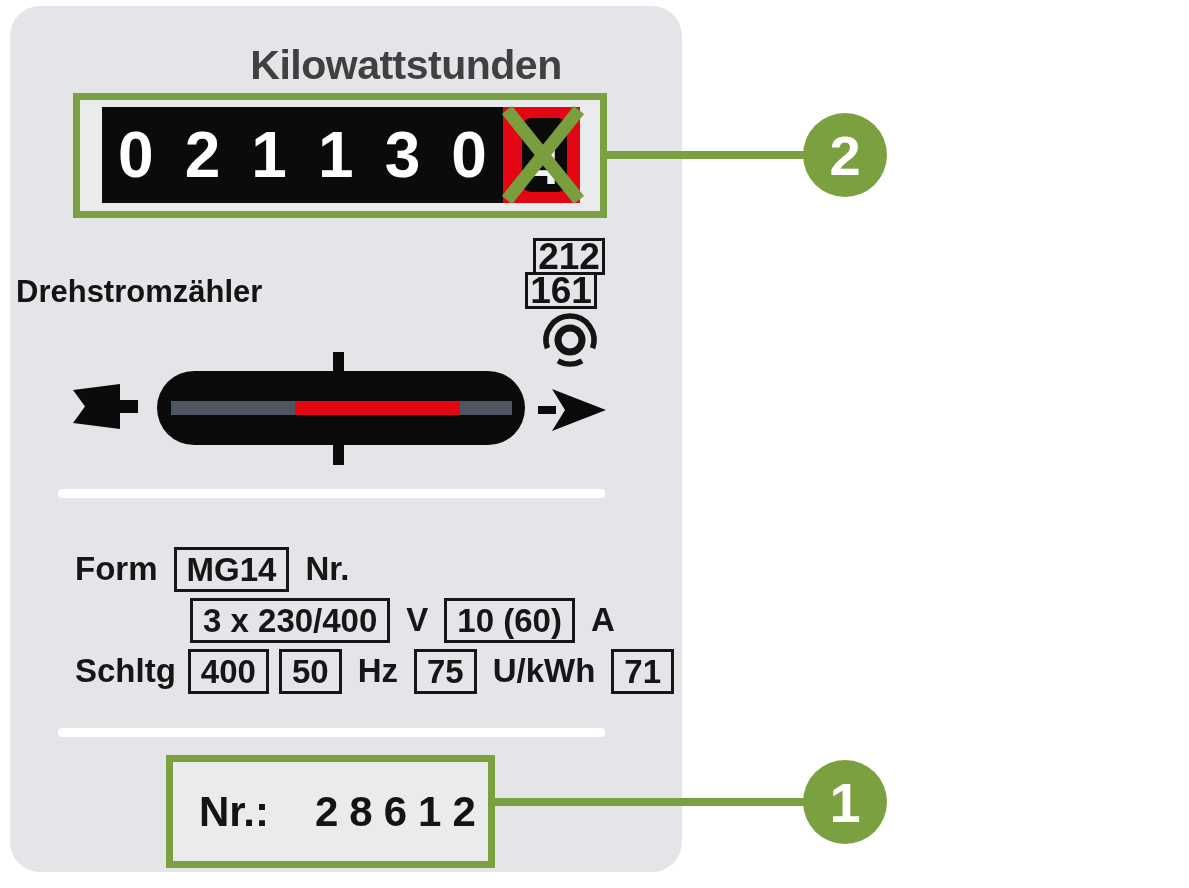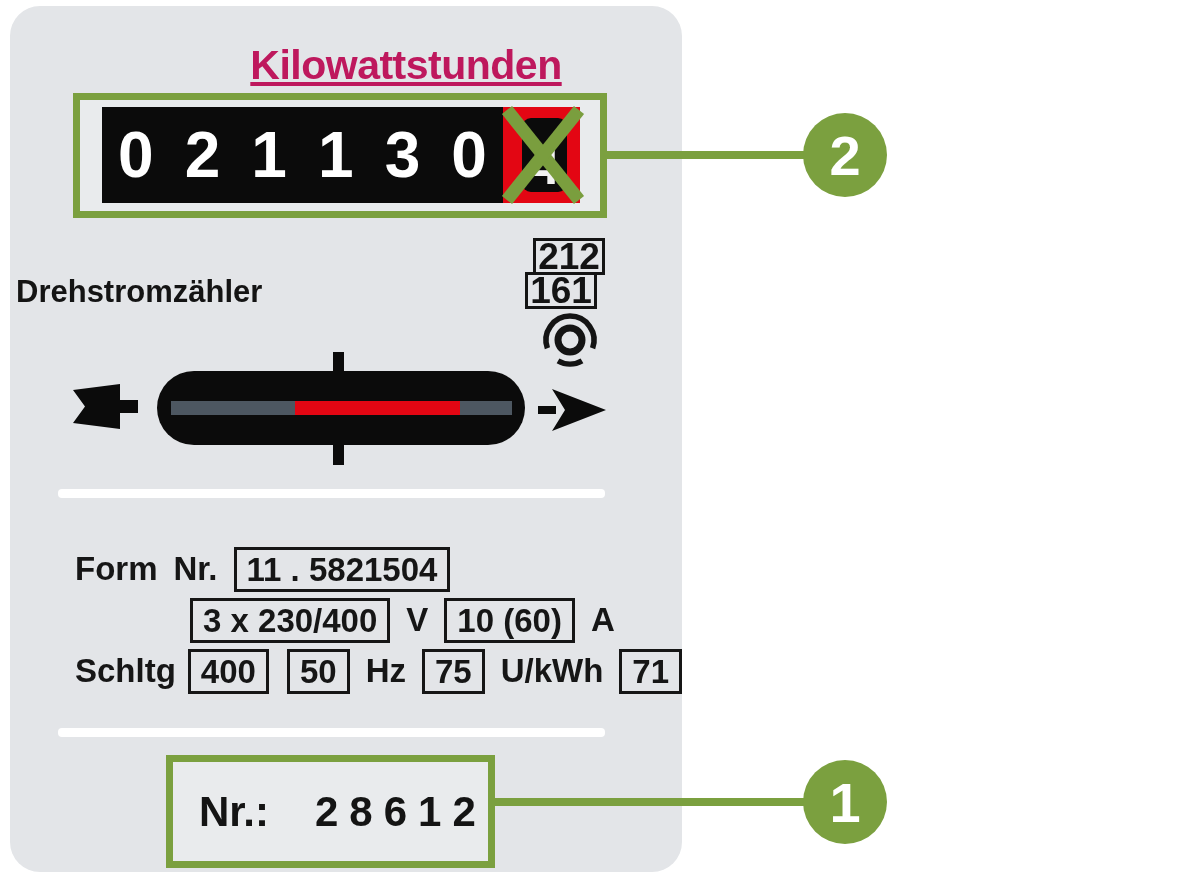--- a/index.html
+++ b/index.html
@@ -6,21 +6,21 @@
   .stage{
     position:relative;width:1189px;height:888px;background:#ffffff;overflow:hidden;
     font-family:"Liberation Sans", sans-serif;font-weight:bold;color:#1a1a1a;
   }
   .panel{
     position:absolute;left:10px;top:6px;width:672px;height:866px;
     background:#e3e5e8;border-radius:30px;
   }
   .title{
     position:absolute;left:10px;top:42px;width:792px;text-align:center;
-    font-size:41px;letter-spacing:-0.5px;color:#be185d;text-decoration:underline;
+    font-size:41px;letter-spacing:-0.5px;color:#404040;
   }
   
   .counter-frame{
     position:absolute;left:73px;top:93px;width:534px;height:125px;
     border:7px solid #7ba03f;box-sizing:border-box;background:#e9ebed;
   }
   .counter-black{
     position:absolute;left:102px;top:107px;width:401px;height:96px;background:#0b0b0b;
     display:flex;align-items:center;justify-content:space-between;padding:0 16px;box-sizing:border-box;
   }
@@ -55,21 +55,21 @@
   .stripe{position:absolute;top:401px;height:14px;}
   .divider{position:absolute;left:58px;width:547px;height:9px;background:#ffffff;border-radius:4px;}
   
   .spec-row{
     position:absolute;display:flex;align-items:center;font-size:33px;color:#161616;height:44px;
   }
   .spec-box{
     border:3px solid #161616;box-sizing:border-box;padding:1px 10px;line-height:37px;white-space:nowrap;
   }
   .spec-label{white-space:nowrap;}
-  .gap8{margin-left:16px;} .gap10{margin-left:18px;}
+  .gap8{margin-left:16px;} .gap10{margin-left:10px;}
   
   .serial-frame{
     position:absolute;left:166px;top:755px;width:329px;height:113px;
     border:7px solid #7ba03f;box-sizing:border-box;background:#e9ebed;
     display:flex;align-items:center;
   }
   .serial-label{font-size:42px;margin-left:26px;color:#141414;}
   .serial-value{font-size:42px;margin-left:46px;letter-spacing:11px;color:#141414;}
 </style>
 </head>
@@ -129,22 +129,22 @@
   </svg>
   <svg style="position:absolute;left:538px;top:387px;" width="70" height="46" viewBox="0 0 70 46">
     <rect x="0" y="19" width="18" height="8" fill="#0b0b0b"></rect>
     <polygon points="14,2 68,23 14,44 27,23" fill="#0b0b0b"></polygon>
   </svg>
 
   <div class="divider" style="top:489px;"></div>
 
   <div class="spec-row" style="left:75px;top:547px;">
     <span class="spec-label">Form</span>
+    <span class="spec-box gap10" style="margin-left:16px;">MG14</span>
     <span class="spec-label gap8">Nr.</span>
-    <span class="spec-box gap8">11 . 5821504</span>
   </div>
   <div class="spec-row" style="left:176px;top:598px;padding-left:14px;">
     <span class="spec-box">3 x 230/400</span>
     <span class="spec-label gap8">V</span>
     <span class="spec-box gap8">10 (60)</span>
     <span class="spec-label gap8">A</span>
   </div>
   <div class="spec-row" style="left:75px;top:649px;">
     <span class="spec-label">Schltg</span>
     <span class="spec-box" style="margin-left:12px;">400</span>

